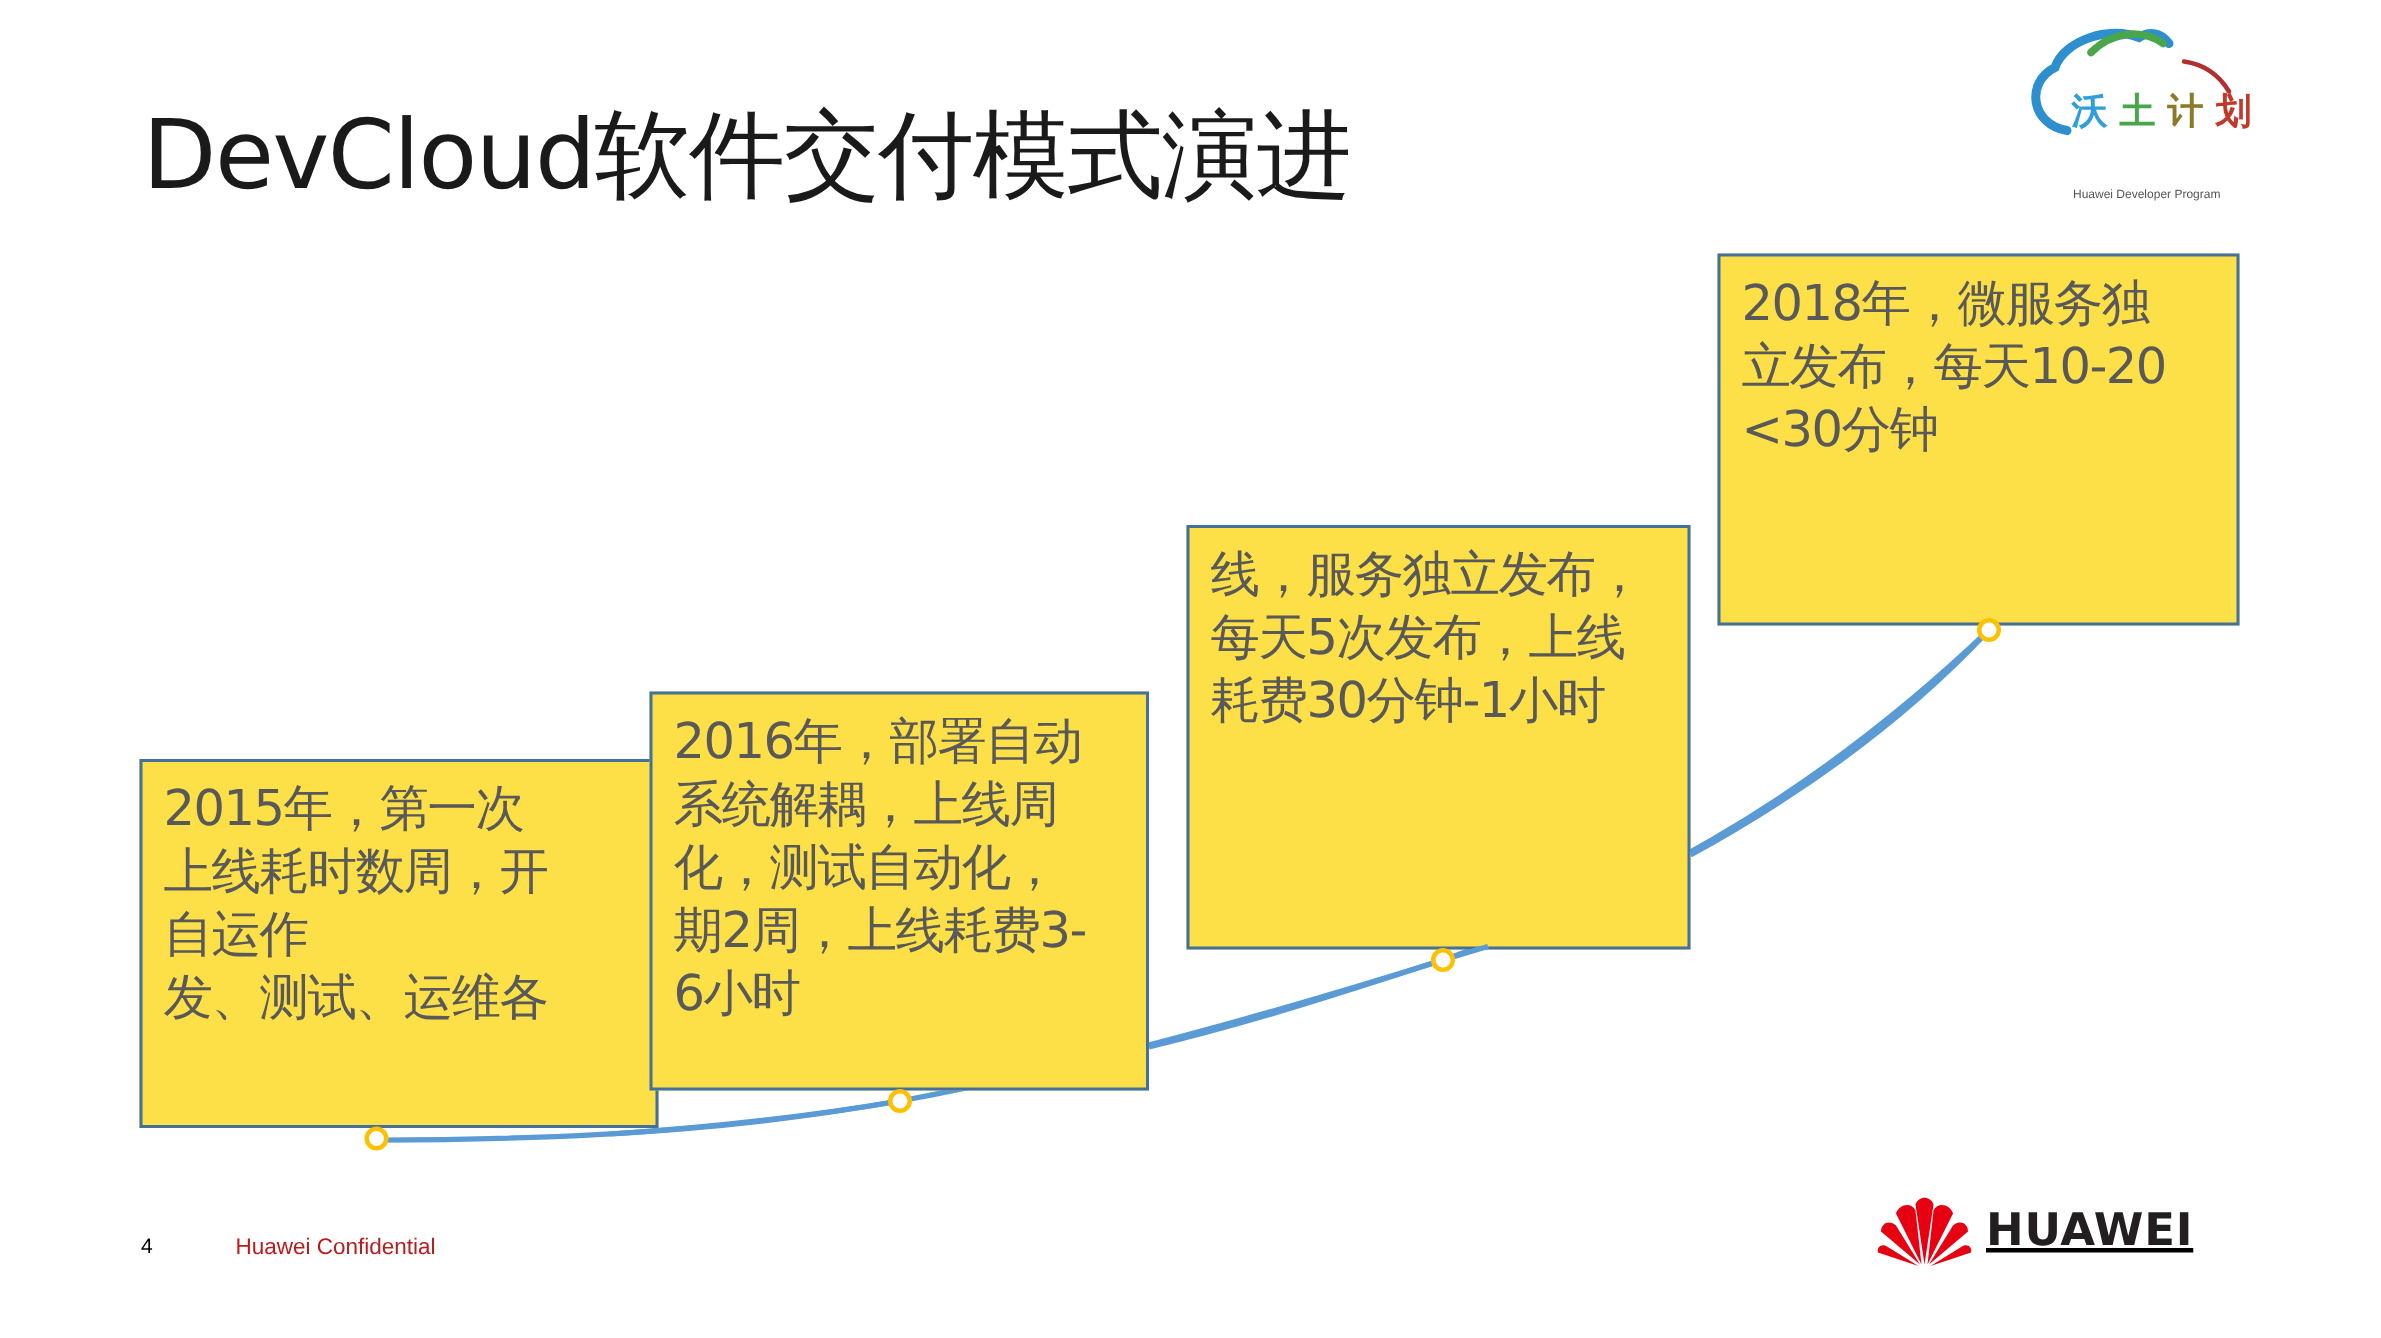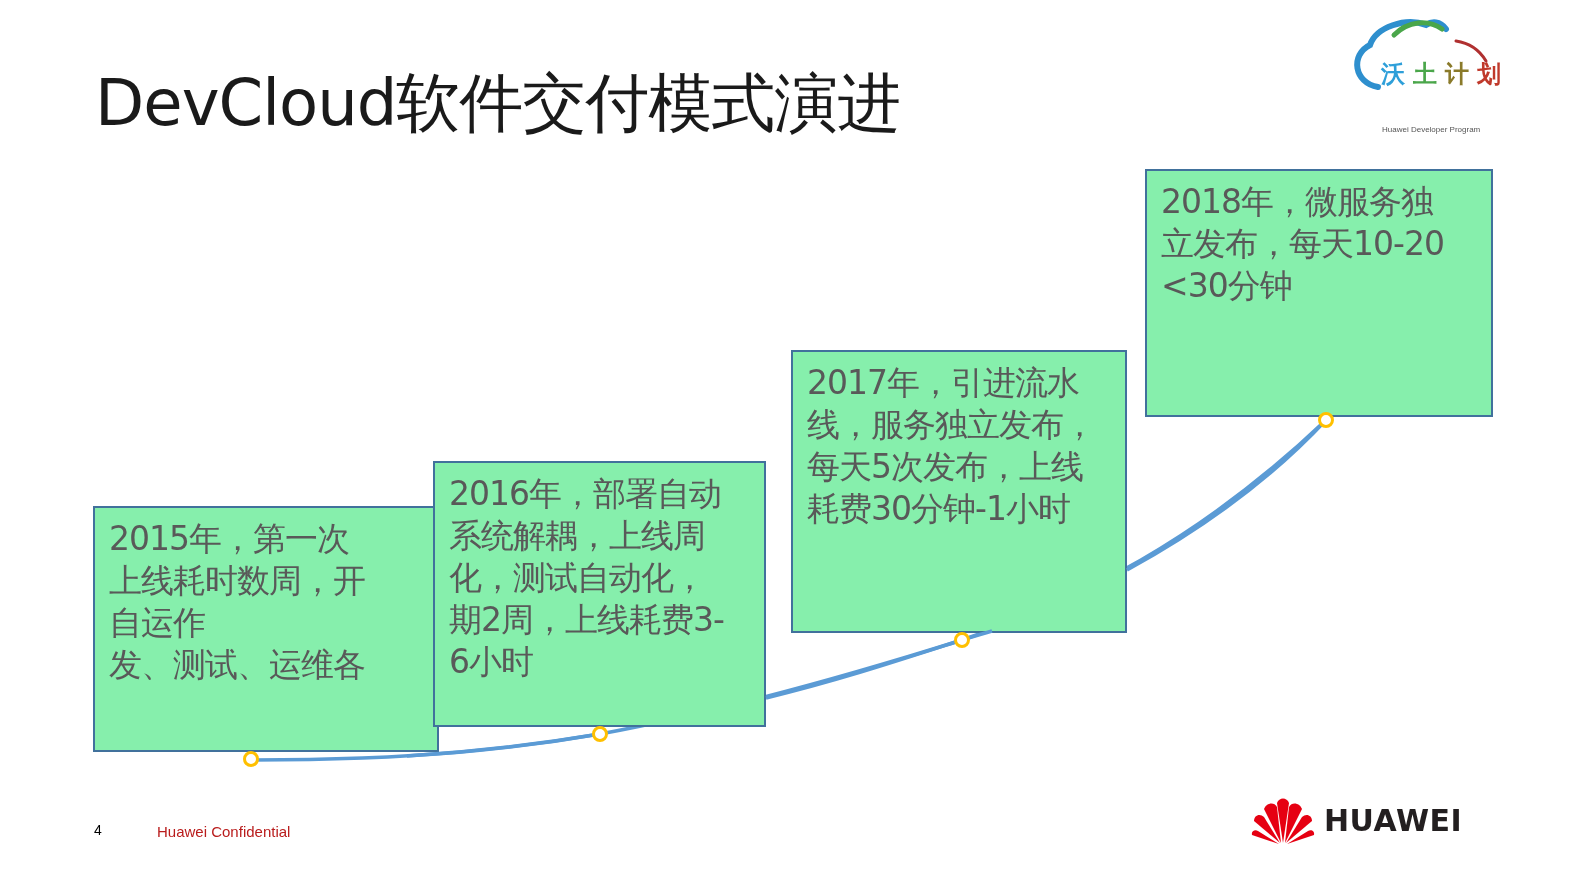--- a/index.html
+++ b/index.html
@@ -1,23 +1,23 @@
 <!DOCTYPE html>
 <html><head>
 <meta charset="utf-8">
 <style>
   html, body { margin:0; padding:0; }
   body { width:1587px; height:892px; background:#ffffff; position:relative; overflow:hidden; font-family:"DejaVu Sans", "Liberation Sans", sans-serif; }
   .title { position:absolute; left:95px; top:60px; font-size:64px; color:#1a1a1a; font-family:"DejaVu Sans", sans-serif; letter-spacing:-1px; white-space:nowrap; }
   .curve { position:absolute; left:0; top:0; }
-  .box { position:absolute; background:#86efac; border:2px solid #41719c; box-sizing:border-box; padding:10px 14px; color:#595959; font-size:33px; line-height:42px; font-family:"DejaVu Sans", sans-serif; letter-spacing:-1px; }
+  .box { position:absolute; background:#fde047; border:2px solid #41719c; box-sizing:border-box; padding:10px 14px; color:#595959; font-size:33px; line-height:42px; font-family:"DejaVu Sans", sans-serif; letter-spacing:-1px; }
   .box .line { display:block; white-space:nowrap; }
   .footer-page { position:absolute; left:94px; top:822px; font-size:14px; color:#000; font-family:"Liberation Sans", sans-serif; }
   .footer-conf { position:absolute; left:157px; top:823px; font-size:15px; color:#b91c1c; font-family:"Liberation Sans", sans-serif; }
-  .huawei-logo { position:absolute; left:1250px; top:795px; display:flex; align-items:center; }
+  .huawei-logo { position:absolute; left:1250px; top:795px; display:flex; align-items:center;text-decoration:underline; }
   .huawei-text { font-family:"DejaVu Sans", sans-serif; font-weight:bold; font-size:30px; color:#231f20; margin-left:8px; letter-spacing:0.5px; }
   .wotu-logo { position:absolute; left:1346px; top:15px; width:160px; height:85px; }
   .wotu-chars { position:absolute; left:35px; top:43px; font-size:24px; font-weight:bold; letter-spacing:8px; white-space:nowrap; font-family:"DejaVu Sans", sans-serif; }
   .wotu-sub { position:absolute; left:36px; top:74px; font-size:8px; color:#555; white-space:nowrap; font-family:"Liberation Sans", sans-serif;margin-top:36px; }
 </style>
 </head>
 <body>
 
 <div class="title">DevCloud软件交付模式演进</div>
 
@@ -46,21 +46,20 @@
 
 <div class="box" style="left:433px; top:461px; width:333px; height:266px;">
   <span class="line">2016年，部署自动</span>
   <span class="line">系统解耦，上线周</span>
   <span class="line">化，测试自动化，</span>
   <span class="line">期2周，上线耗费3-</span>
   <span class="line">6小时</span>
 </div>
 
 <div class="box" style="left:791px; top:350px; width:336px; height:283px;">
-  <span class="line">2017年，引进流水</span>
   <span class="line">线，服务独立发布，</span>
   <span class="line">每天5次发布，上线</span>
   <span class="line">耗费30分钟-1小时</span>
 </div>
 
 <div class="box" style="left:1145px; top:169px; width:348px; height:248px;">
   <span class="line">2018年，微服务独</span>
   <span class="line">立发布，每天10-20</span>
   <span class="line">&lt;30分钟</span>
 </div>

